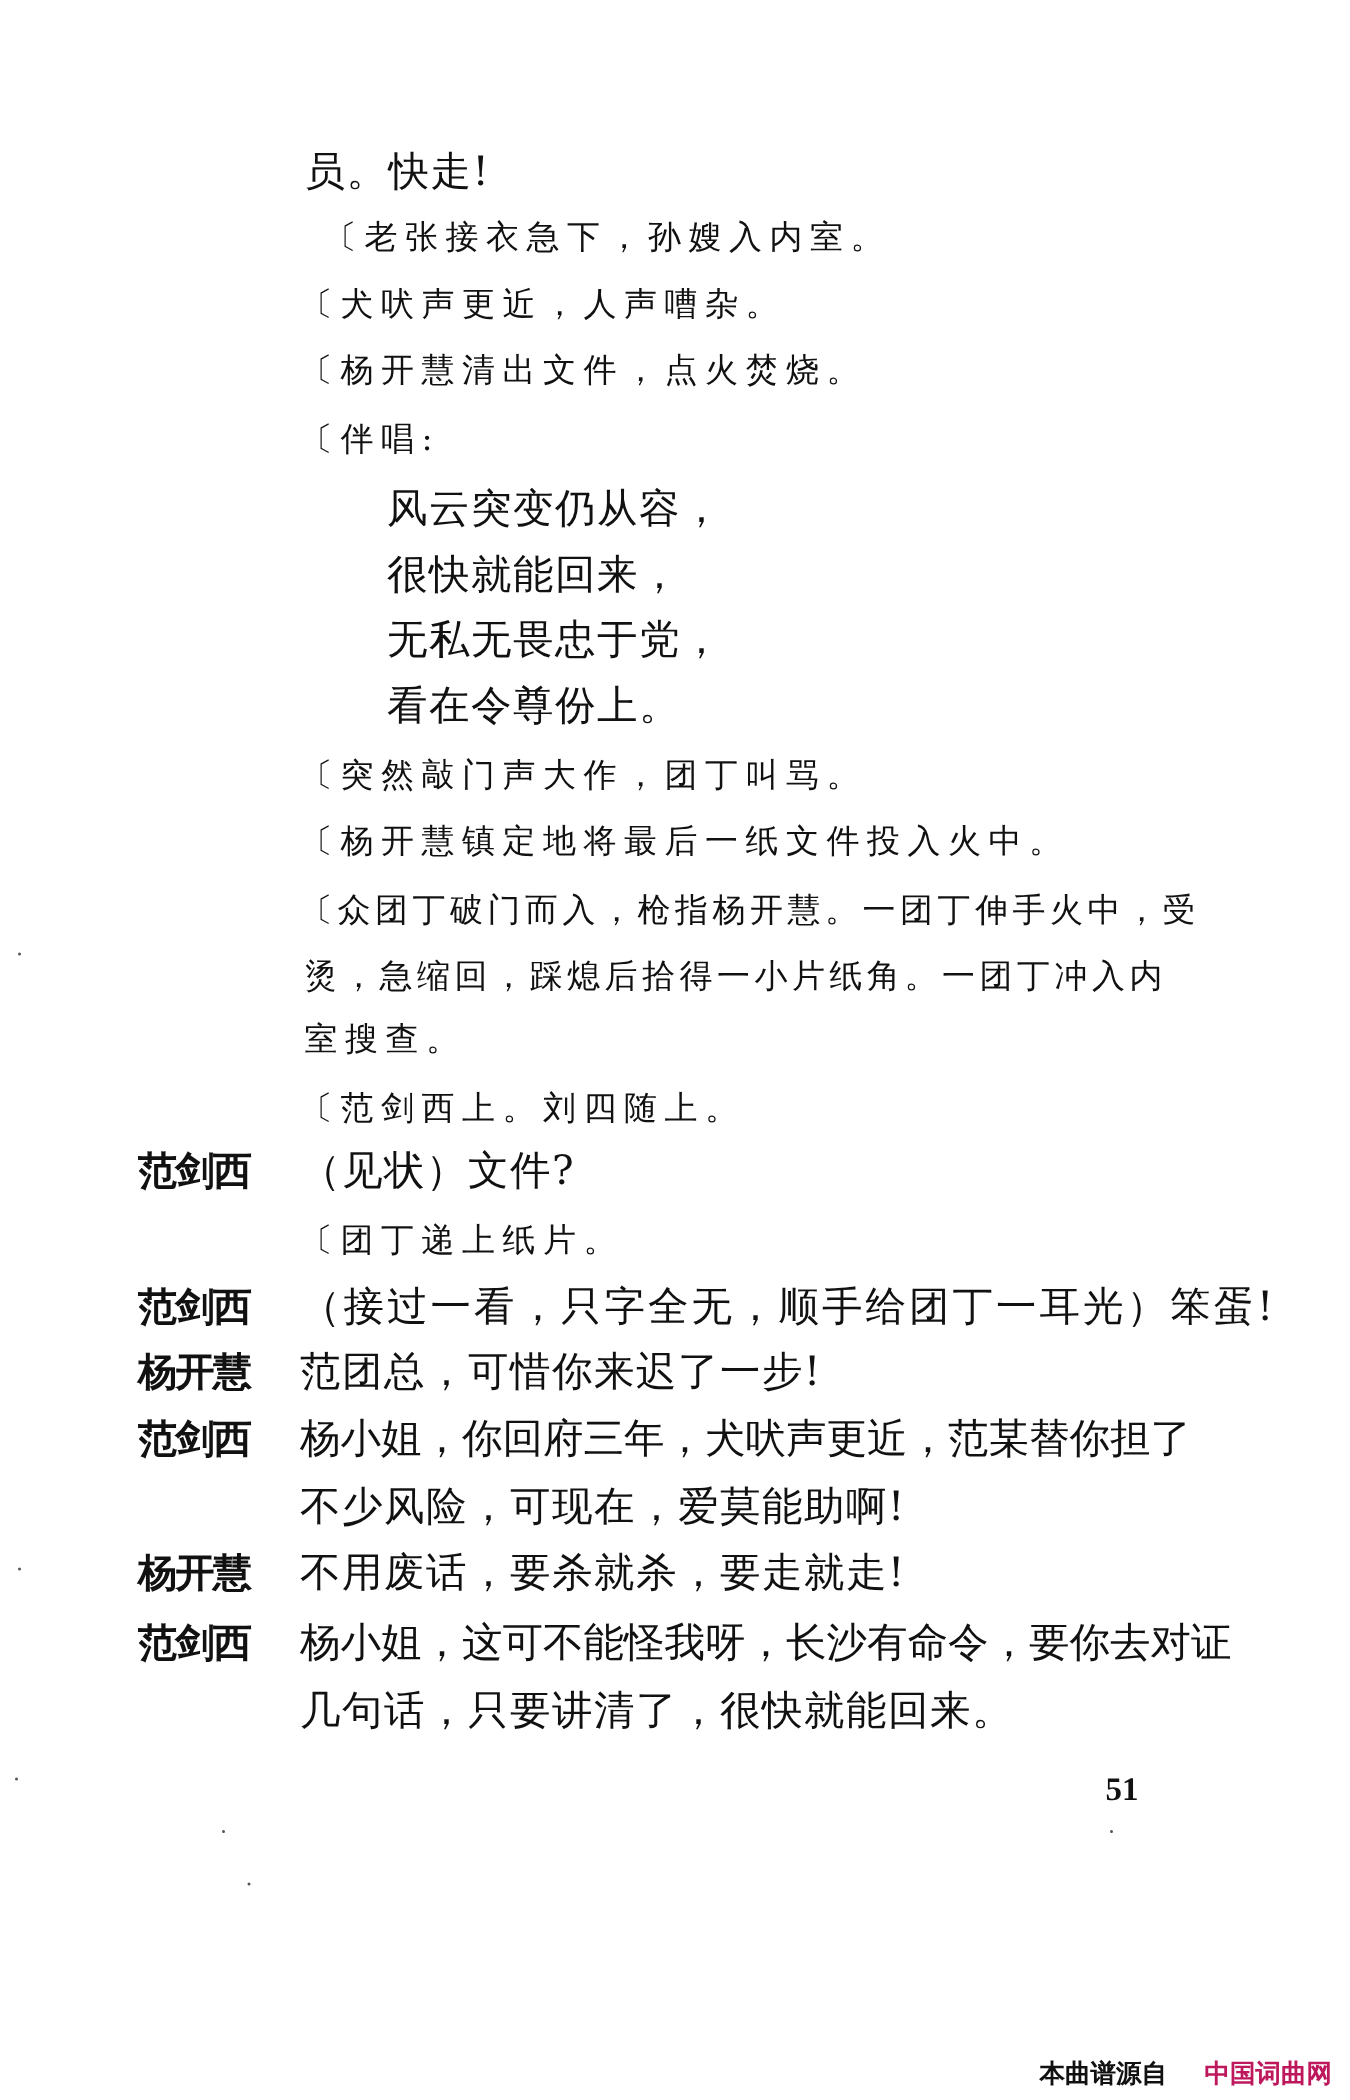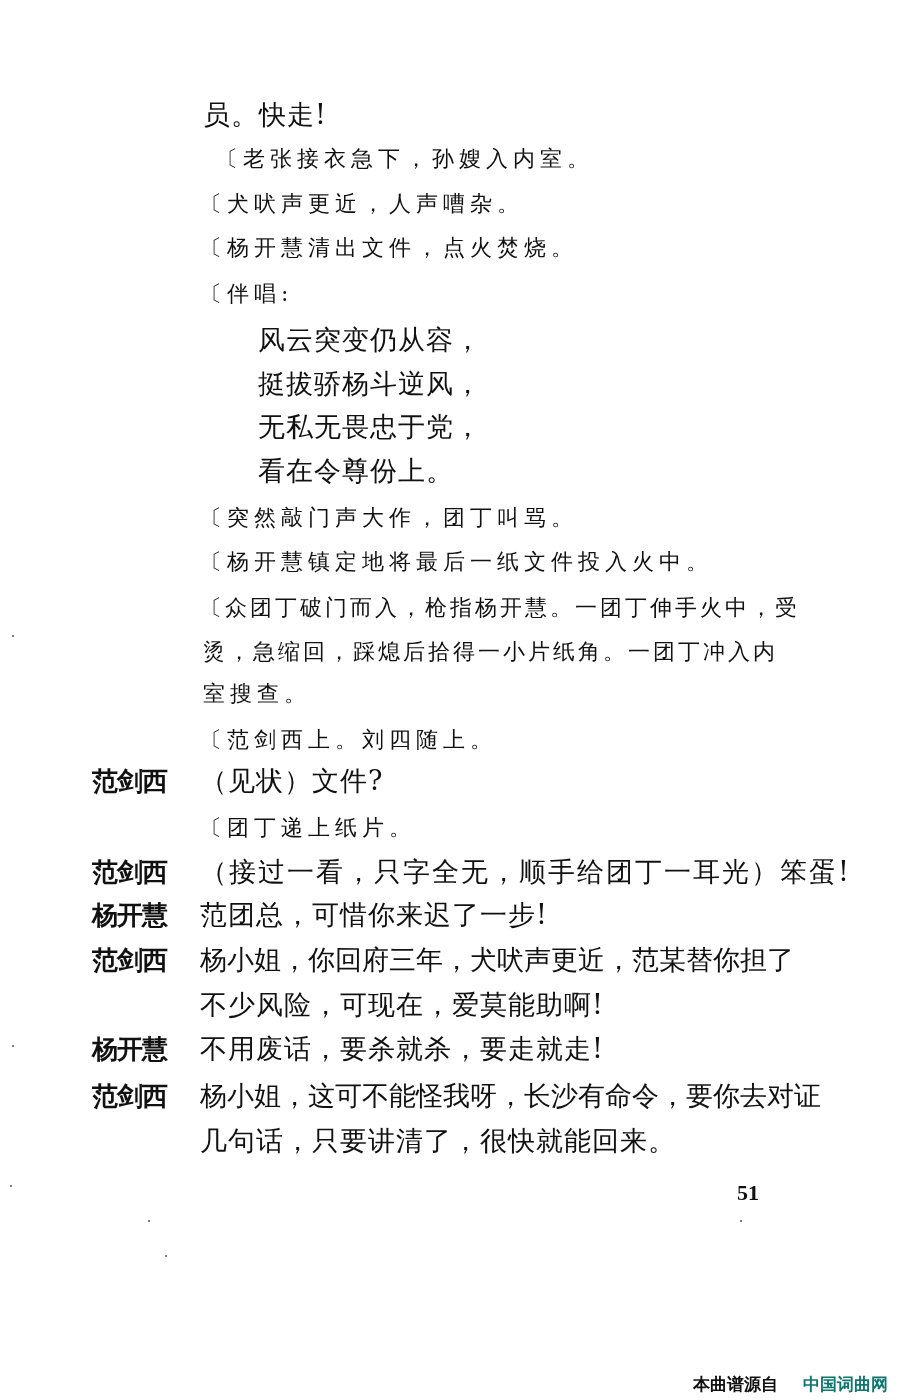--- a/index.html
+++ b/index.html
@@ -4,35 +4,35 @@
 <style>
   html, body { margin: 0; padding: 0; }
   body {
     width: 900px; height: 1400px; background: #ffffff; position: relative; overflow: hidden;
     font-family: "DejaVu Serif", "Liberation Serif", serif; color: #111;
   }
   .line { position: absolute; font-size: 27px; line-height: 30px; white-space: nowrap; letter-spacing: 1px; }
   .stage { letter-spacing: 5px; font-size: 22px; }
   .speaker { position: absolute; left: 92px; font-family: "DejaVu Sans", sans-serif; font-weight: bold; font-size: 26px; line-height: 30px; letter-spacing: -1px; }
   .pagenum { position: absolute; left: 737px; top: 1180px; font-size: 22px; font-weight: bold; font-family: "Liberation Serif", serif; }
-  .footer { position: absolute; top: 1374px; font-family: Liberation Serif, serif; font-weight: bold; font-size: 17px; line-height: 22px; }
+  .footer { position: absolute; top: 1374px; font-family: Liberation Mono, monospace; font-weight: bold; font-size: 17px; line-height: 22px; }
   .speck { position: absolute; width: 2px; height: 2px; background: #555; border-radius: 1px; }
 </style>
 </head>
 <body>
 
 <div>
   <div class="line" style="left:203px;top:100px">员。快走!</div>
   <div class="line stage" style="left:216px;top:144px">〔老张接衣急下，孙嫂入内室。</div>
   <div class="line stage" style="left:200px;top:189px">〔犬吠声更近，人声嘈杂。</div>
   <div class="line stage" style="left:200px;top:233px">〔杨开慧清出文件，点火焚烧。</div>
   <div class="line stage" style="left:200px;top:279px">〔伴唱:</div>
 
   <div class="line" style="left:258px;top:325px">风云突变仍从容，</div>
-  <div class="line" style="left:258px;top:369px">挺拔骄杨斗逆风，</div>
+  <div class="line" style="left:258px;top:369px">很快就能回来，</div>
   <div class="line" style="left:258px;top:412px">无私无畏忠于党，</div>
   <div class="line" style="left:258px;top:456px">看在令尊份上。</div>
 
   <div class="line stage" style="left:200px;top:503px">〔突然敲门声大作，团丁叫骂。</div>
   <div class="line stage" style="left:200px;top:547px">〔杨开慧镇定地将最后一纸文件投入火中。</div>
   <div class="line stage" style="left:200px;top:593px;letter-spacing:3px">〔众团丁破门而入，枪指杨开慧。一团丁伸手火中，受</div>
   <div class="line stage" style="left:203px;top:637px;letter-spacing:3px">烫，急缩回，踩熄后拾得一小片纸角。一团丁冲入内</div>
   <div class="line stage" style="left:203px;top:679px">室搜查。</div>
   <div class="line stage" style="left:200px;top:725px">〔范剑西上。刘四随上。</div>
 
@@ -62,13 +62,13 @@
 
   <div class="speck" style="left:12px;top:635px"></div>
   <div class="speck" style="left:12px;top:1045px"></div>
   <div class="speck" style="left:10px;top:1185px"></div>
   <div class="speck" style="left:148px;top:1220px"></div>
   <div class="speck" style="left:165px;top:1255px"></div>
   <div class="speck" style="left:740px;top:1220px"></div>
 </div>
 
 <div class="footer" style="left:693px">本曲谱源自</div>
-<div class="footer" id="site-name" style="left:803px;color:#0f766e">中国词曲网</div>
+<div class="footer" id="site-name" style="left:803px;color:#be185d">中国词曲网</div>
 
 </body></html>

